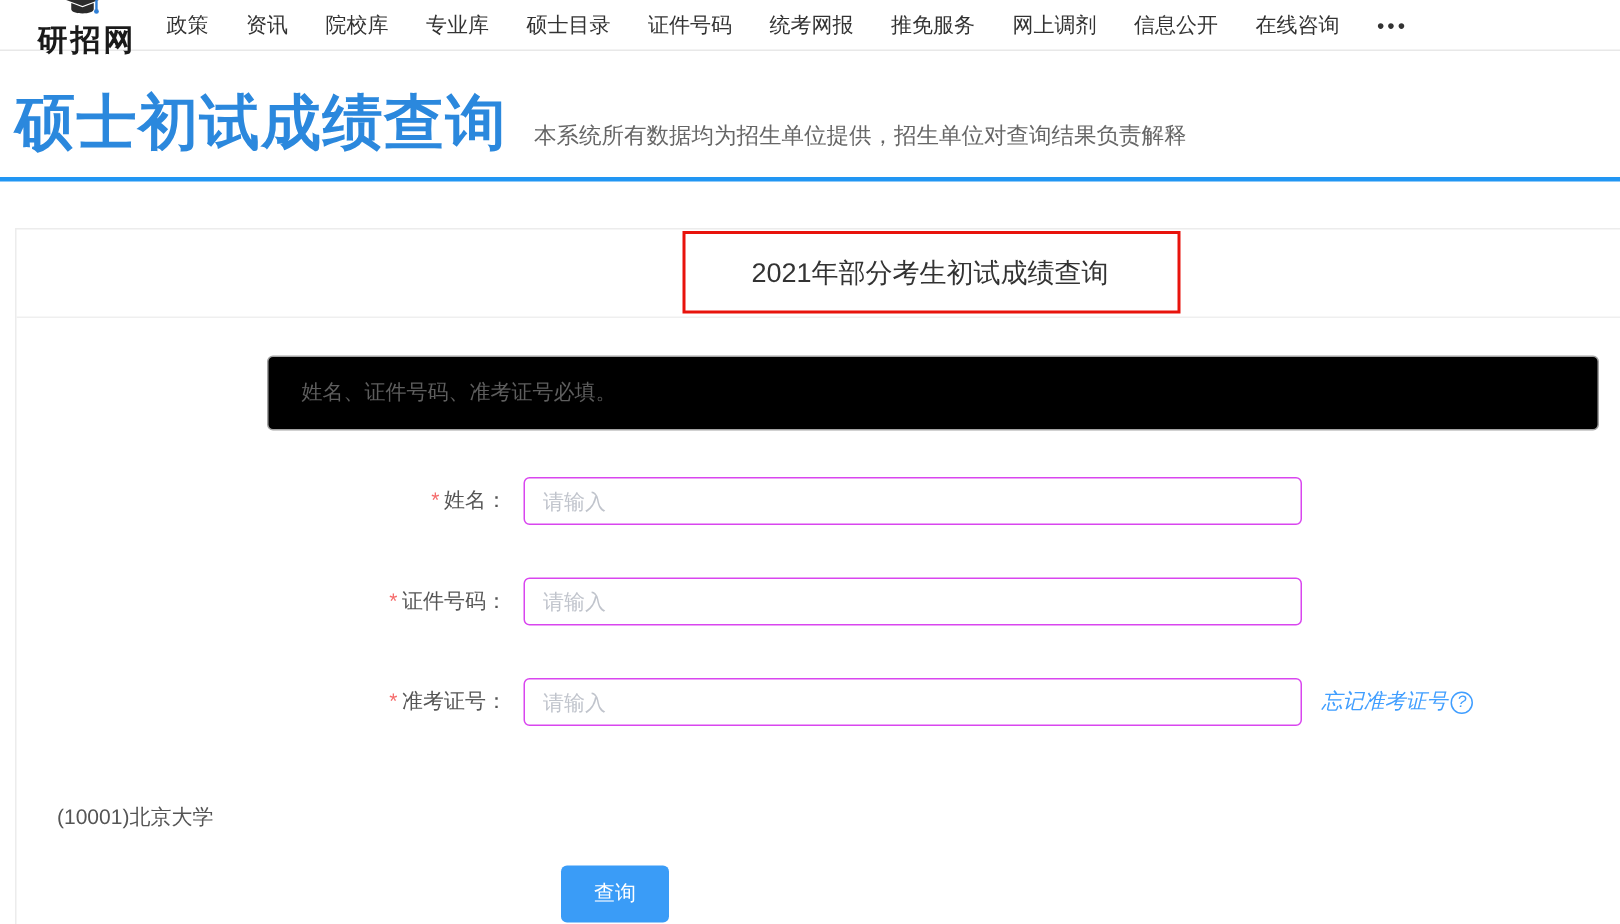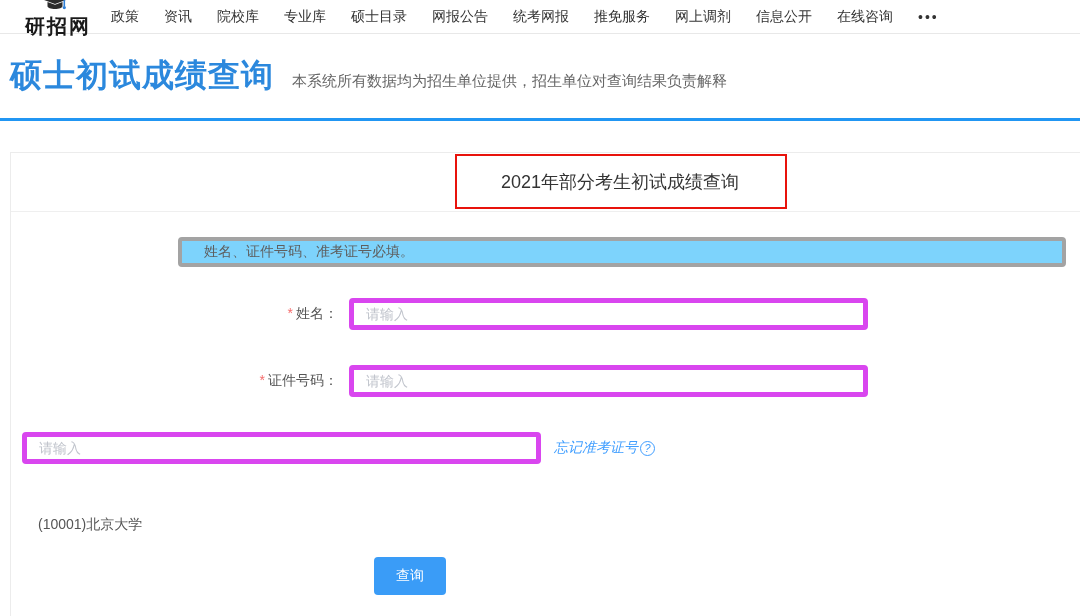--- a/index.html
+++ b/index.html
@@ -26,21 +26,21 @@
     text-decoration:none; color:#333; font-size:14px;
     margin-right:25px; white-space:nowrap; cursor:pointer;
   }
   .nav-more { color:#888; font-size:12px; letter-spacing:2px; cursor:pointer; }
 
   
   .page-header {
     height:84px; padding:20px 0 0 10px;
     display:flex; align-items:baseline;
   }
-  .page-title { margin:0; font-size:32px; font-weight:bold; color:#2b88dd; letter-spacing:1px; }
+  .page-title { margin:0; font-size:40px; font-weight:bold; color:#2b88dd; letter-spacing:1px; }
   .page-subtitle { margin-left:18px; font-size:15px; color:#666; }
   .blue-line { height:3px; background:#2196f3; width:100%; }
 
   
   .card {
     position:relative;
     margin:31px 0 0 10px;
     width:1220px;               
     height:500px;
     background:#fff;
@@ -54,38 +54,38 @@
   .card-title { font-size:18px; color:#333; }
   .red-annotation {
     position:absolute; left:444px; top:1px;
     width:332px; height:55px;
     border:2px solid #e8130c;
     pointer-events:none;
   }
 
   .card-body { padding-top:25px; }
   .alert-box {
-    margin-left:167px; width:888px; height:30px;
-    background:#7dd3fc; border:4px solid #a3a3a3; border-radius:4px;
+    margin-left:167px; width:888px; height:50px;
+    background:#000000; border:1px solid #a3a3a3; border-radius:4px;
     display:flex; align-items:center; padding-left:22px;
     font-size:14px; color:#5e5e5e;
   }
 
   
   .form { margin-top:31px; }
   .form-row { display:flex; align-items:center; height:32px; margin-bottom:35px; }
   .form-row.last-field { margin-bottom:26px; }
   .form-label {
     width:327px; text-align:right; font-size:14px; color:#555;
     white-space:nowrap;
   }
   .req { color:#f56c6c; margin-right:3px; font-size:14px; }
   .text-input {
     margin-left:11px; width:519px; height:32px;
-    border:5px solid #d946ef; border-radius:4px;
+    border:1px solid #d946ef; border-radius:4px;
     padding:0 12px; font-size:14px; color:#606266; outline:none;
     font-family:"Liberation Sans","DejaVu Sans",sans-serif;
   }
   .text-input::placeholder { color:#c0c4cc; }
   .forgot-link {
     margin-left:13px; display:flex; align-items:center;
     color:#409eff; font-size:14px; text-decoration:none; cursor:pointer; white-space:nowrap;font-style:italic;
   }
   .q-icon {
     display:inline-flex; align-items:center; justify-content:center;
@@ -115,21 +115,21 @@
       <circle cx="24.3" cy="14.6" r="1.6" fill="#2f7fd6"></circle>
     </svg>
     <span class="logo-text">研招网</span>
   </div>
   <nav class="nav-items">
     <a>政策</a>
     <a>资讯</a>
     <a>院校库</a>
     <a>专业库</a>
     <a>硕士目录</a>
-    <a>网报公告</a>
+    <a>证件号码</a>
     <a>统考网报</a>
     <a>推免服务</a>
     <a>网上调剂</a>
     <a>信息公开</a>
     <a>在线咨询</a>
     <a class="nav-more">•••</a>
   </nav>
 </header>
 
 <section class="page-header">
@@ -157,20 +157,23 @@
       </div>
 
       <div class="form-row">
         <div class="form-label">
           <span class="req">*</span><span>证件号码：</span>
         </div>
         <input class="text-input" type="text" placeholder="请输入" style="">
       </div>
 
       <div class="form-row">
+        <div class="form-label">
+          <span class="req">*</span><span>准考证号：</span>
+        </div>
         <input class="text-input" type="text" placeholder="请输入" style="">
         <a class="forgot-link">
           <span>忘记准考证号</span>
             <span class="q-icon">?</span>
         </a>
       </div>
 
       <div class="form-row last-field">
         <span class="static-value">(10001)北京大学</span>
       </div>

